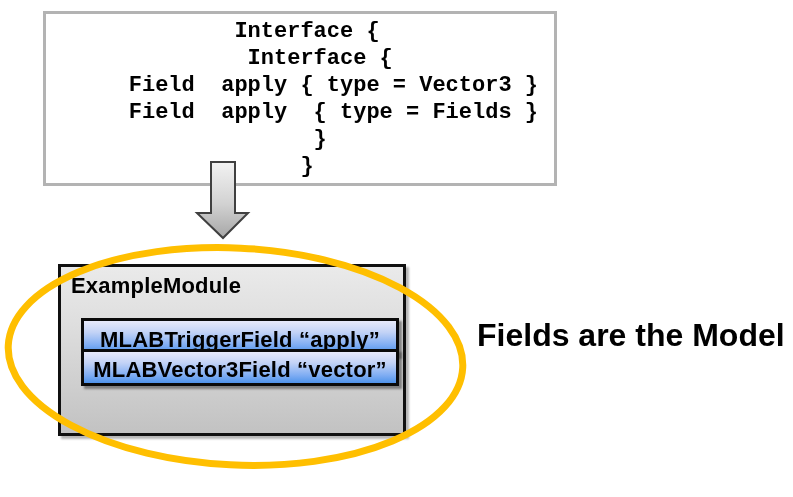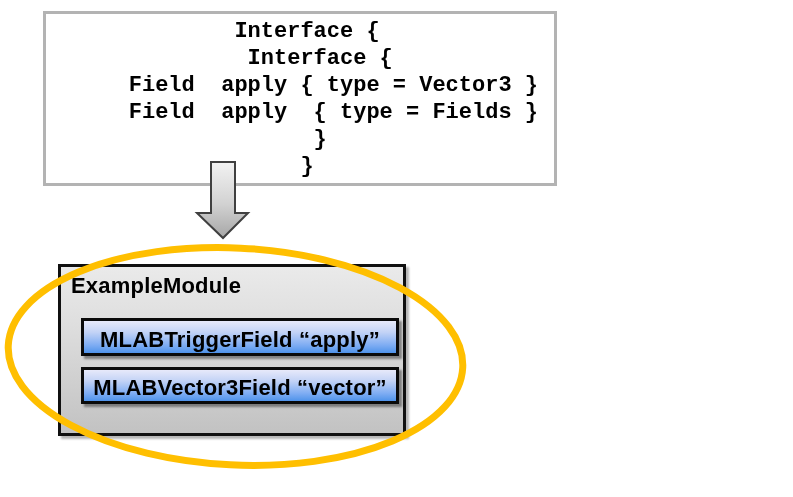--- a/index.html
+++ b/index.html
@@ -63,21 +63,21 @@
     text-align: center;
     font-weight: bold;
     font-size: 22px;
     letter-spacing: 0.2px;
     color: #000000;
     display: flex;
     align-items: flex-end;
     justify-content: center;
   }
   .field-box.field-1 { top: 51px; height: 38px; }
-  .field-box.field-2 { top: 100px; height: 37px; }
+  .field-box.field-2 { top: 82px; height: 37px; }
 
   
   .caption {
     position: absolute;
     left: 477px; top: 317px;
     font-weight: bold;
     font-size: 32px;
     color: #000000;
     white-space: nowrap;
   }
@@ -102,20 +102,21 @@
   <div class="module-box">
     <div class="module-title">ExampleModule</div>
     <div class="field-box field-1">
       <span>MLABTriggerField “apply”</span>
     </div>
     <div class="field-box field-2">
       <span>MLABVector3Field “vector”</span>
     </div>
   </div>
 
+  <div class="caption">Fields are the Model</div>
 
   <svg class="overlay" viewBox="0 0 793 497" xmlns="http://www.w3.org/2000/svg">
     <defs>
       <linearGradient id="arrowGrad" x1="0" y1="0" x2="0" y2="1">
         <stop offset="0%" stop-color="#f2f2f2"></stop>
         <stop offset="55%" stop-color="#d2d2d2"></stop>
         <stop offset="100%" stop-color="#a6a6a6"></stop>
       </linearGradient>
     </defs>
     <polygon points="211,162 235,162 235,213 248,213 223,238 197,213 211,213" fill="url(#arrowGrad)" stroke="#404040" stroke-width="2" stroke-linejoin="miter"></polygon>

